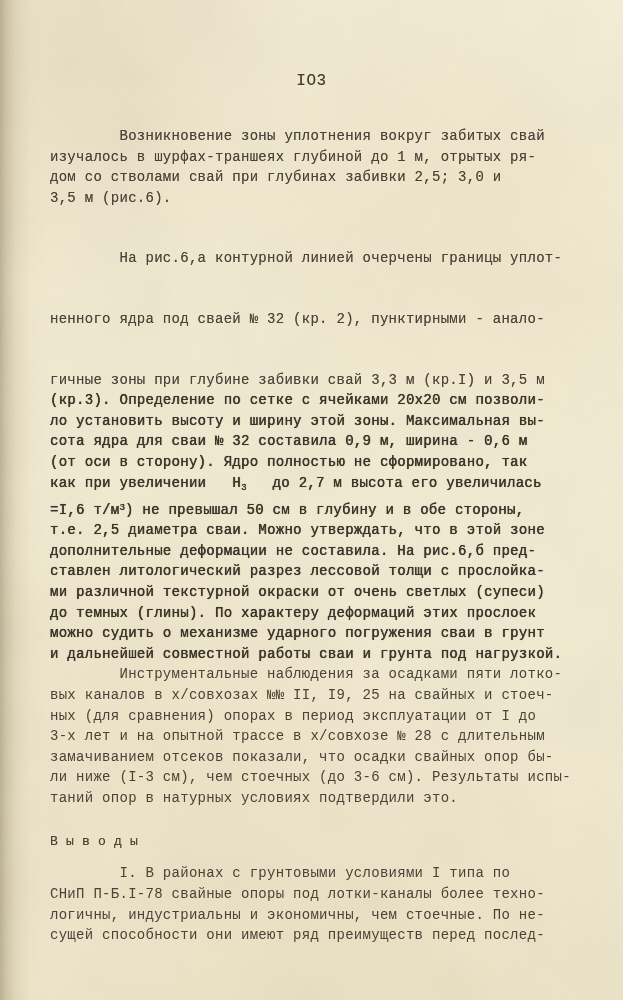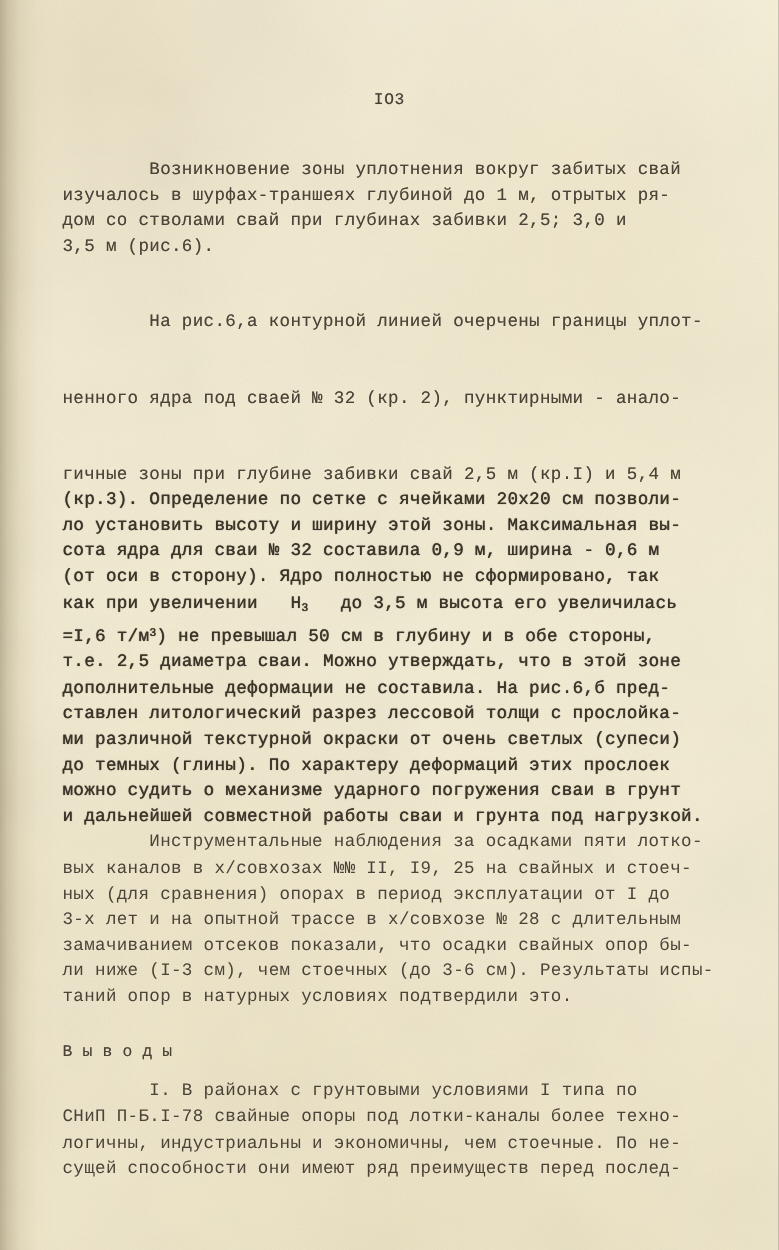--- a/index.html
+++ b/index.html
@@ -59,21 +59,21 @@
     width: 623px;
     height: 1000px;
   }
 
   .folio {
     position: absolute;
     top: 72px;
     left: 0;
     width: 623px;
     text-align: center;
-    font-size: 13px;
+    font-size: 16px;
     letter-spacing: 0.5px;
     color: #463e32;
     text-shadow: 0 0 0.6px rgba(70,62,50,0.55);
   }
 
   .body {
     position: absolute;
     left: 50px;
     top: 126px;
     width: 520px;
@@ -171,26 +171,26 @@
       <p class="para ink-normal">
           <span class="line">        Возникновение зоны уплотнения вокруг забитых свай</span>
           <span class="line">изучалось в шурфах-траншеях глубиной до 1 м, отрытых ря-</span>
           <span class="line">дом со стволами свай при глубинах забивки 2,5; 3,0 и</span>
           <span class="line">3,5 м (рис.6).</span>
         </p>
 
       <p class="para">
           <span class="line ink-normal">        На рис.6,а контурной линией очерчены границы уплот-</span>
           <span class="line ink-normal">ненного ядра под сваей № 32 (кр. 2), пунктирными - анало-</span>
-          <span class="line ink-normal">гичные зоны при глубине забивки свай 2,5 м (кр.I) и 5,4 м</span>
+          <span class="line ink-normal">гичные зоны при глубине забивки свай 3,3 м (кр.I) и 3,5 м</span>
           <span class="line ink-heavy">(кр.3). Определение по сетке с ячейками 20х20 см позволи-</span>
           <span class="line ink-heavy">ло установить высоту и ширину этой зоны. Максимальная вы-</span>
           <span class="line ink-heavy">сота ядра для сваи № 32 составила 0,9 м, ширина - 0,6 м</span>
           <span class="line ink-heavy">(от оси в сторону). Ядро полностью не сформировано, так</span>
-          <span class="line ink-heavy"><span>как при увеличении   </span><span>H</span><sub>3</sub><span>   до 3,5 м высота его увеличилась</span></span>
+          <span class="line ink-heavy"><span>как при увеличении   </span><span>H</span><sub>3</sub><span>   до 2,7 м высота его увеличилась</span></span>
           <span class="line ink-heavy"><span>=I,6 т/м</span><sup>3</sup><span>) не превышал 50 см в глубину и в обе стороны,</span></span>
           <span class="line ink-heavy">т.е. 2,5 диаметра сваи. Можно утверждать, что в этой зоне</span>
           <span class="line ink-heavy">дополнительные деформации не составила. На рис.6,б пред-</span>
           <span class="line ink-heavy">ставлен литологический разрез лессовой толщи с прослойка-</span>
           <span class="line ink-heavy">ми различной текстурной окраски от очень светлых (супеси)</span>
           <span class="line ink-heavy">до темных (глины). По характеру деформаций этих прослоек</span>
           <span class="line ink-heavy">можно судить о механизме ударного погружения сваи в грунт</span>
           <span class="line ink-heavy">и дальнейшей совместной работы сваи и грунта под нагрузкой.</span>
         </p>
 

